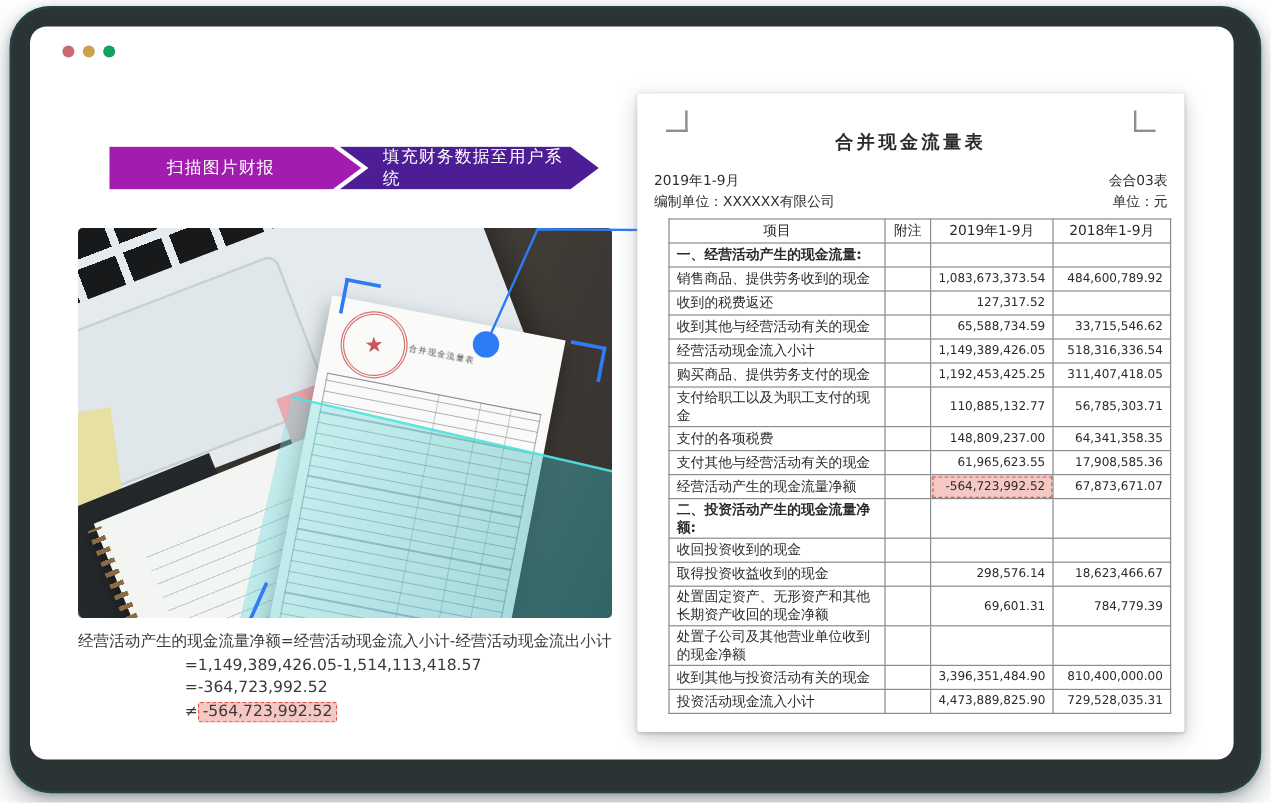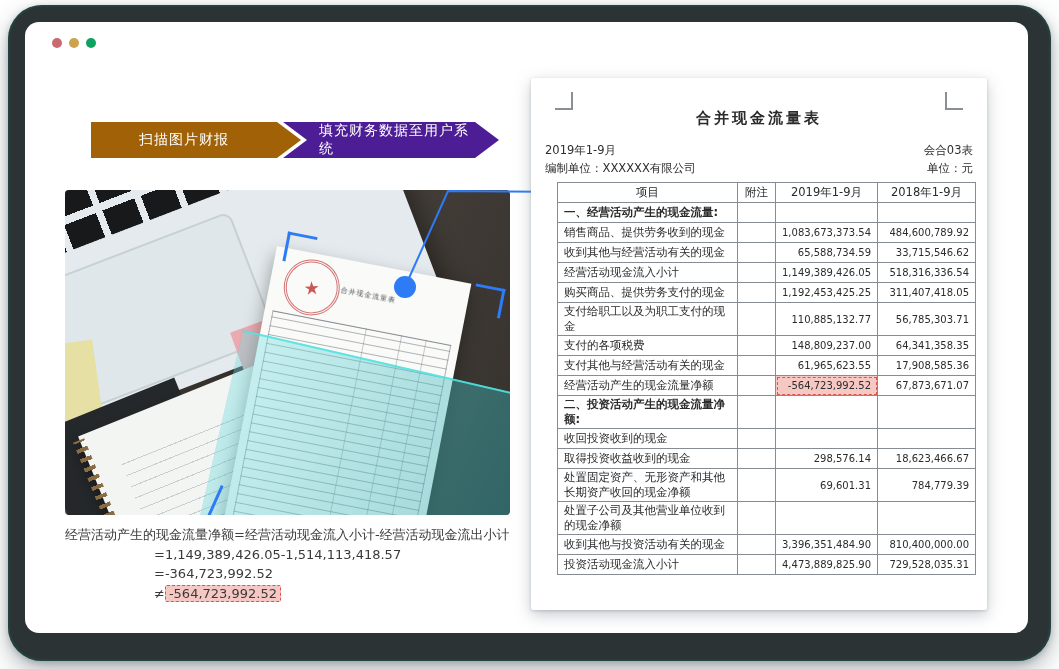--- a/index.html
+++ b/index.html
@@ -118,21 +118,21 @@
 <div class="screen">
   <div class="window">
     <div class="panel">
 
       <div class="lights">
         <div class="light" style="background:#c96a70"></div>
         <div class="light" style="background:#cda24d"></div>
         <div class="light" style="background:#0fa35f"></div>
       </div>
 
-      <div class="step step1" style="background:#a16207">
+      <div class="step step1" style="background:#a21caf">
         <span>扫描图片财报</span>
       </div>
       <div class="step step2" style="background:#4c1d95">
         <span>填充财务数据至用户系统</span>
       </div>
 
       <div class="photo">
         <div class="laptop">
           <div class="keys"></div>
           <div class="trackpad"></div>
@@ -207,20 +207,26 @@
                 <td class="num"></td>
                 <td class="num"></td>
               </tr>
               <tr>
                 <td class="item">销售商品、提供劳务收到的现金</td>
                 <td class="note"></td>
                 <td class="num">1,083,673,373.54</td>
                 <td class="num">484,600,789.92</td>
               </tr>
               <tr>
+                <td class="item">收到的税费返还</td>
+                <td class="note"></td>
+                <td class="num">127,317.52</td>
+                <td class="num"></td>
+              </tr>
+              <tr>
                 <td class="item">收到其他与经营活动有关的现金</td>
                 <td class="note"></td>
                 <td class="num">65,588,734.59</td>
                 <td class="num">33,715,546.62</td>
               </tr>
               <tr>
                 <td class="item">经营活动现金流入小计</td>
                 <td class="note"></td>
                 <td class="num">1,149,389,426.05</td>
                 <td class="num">518,316,336.54</td>

